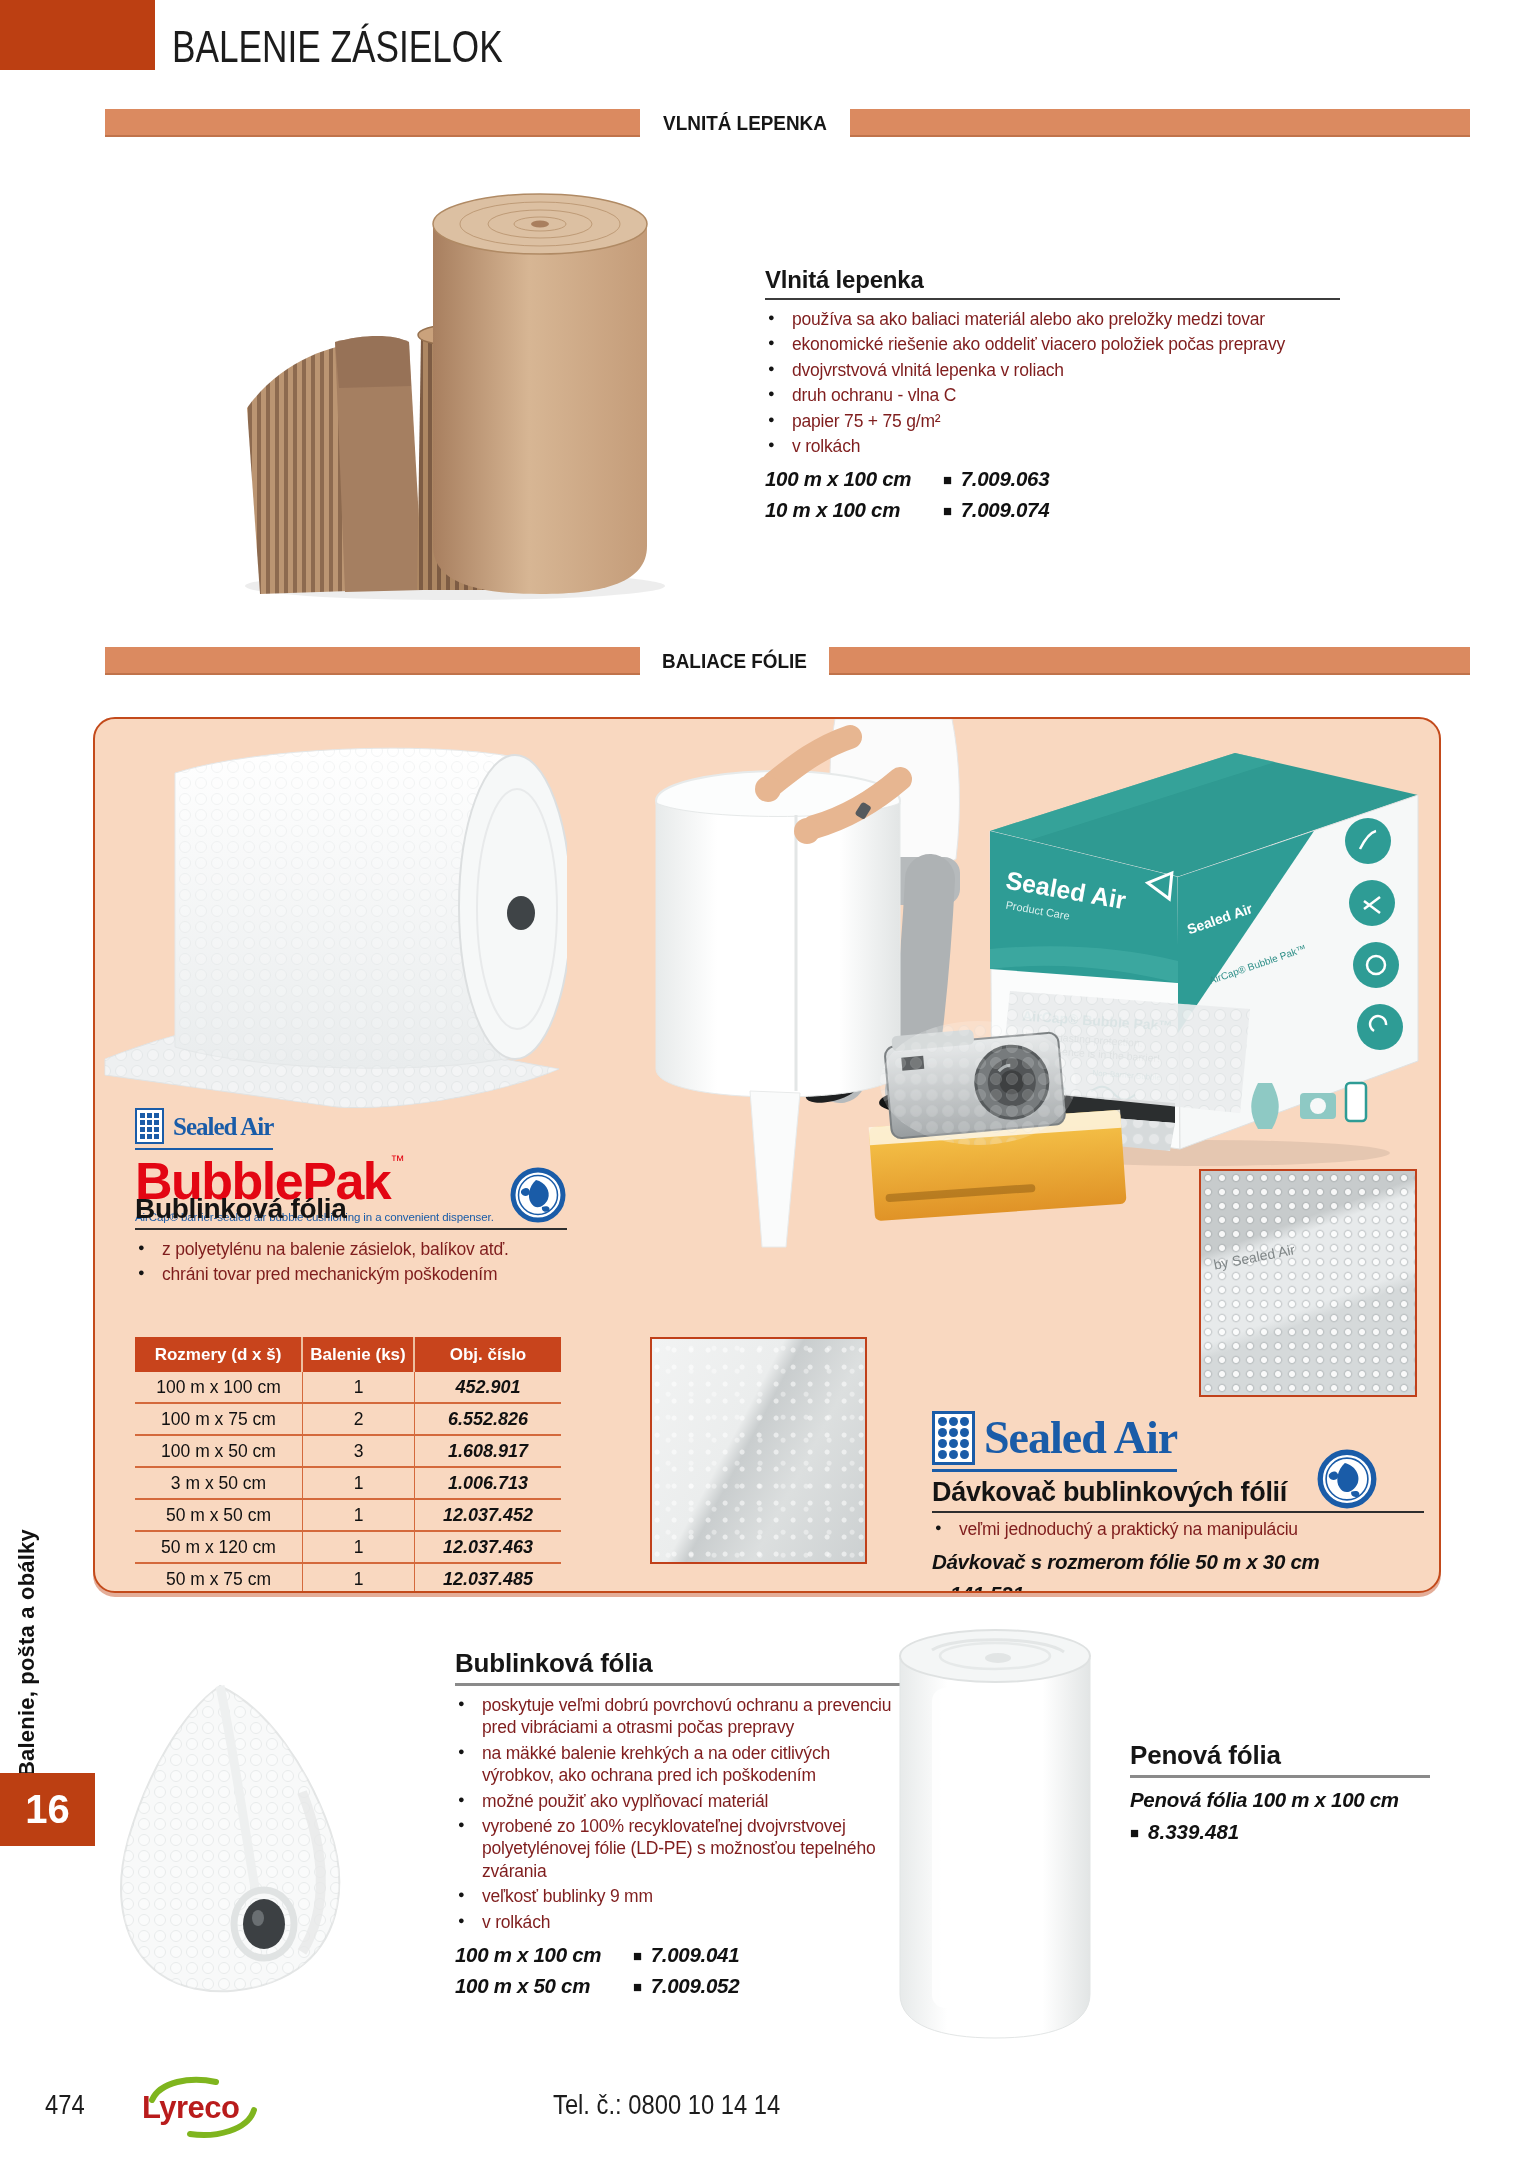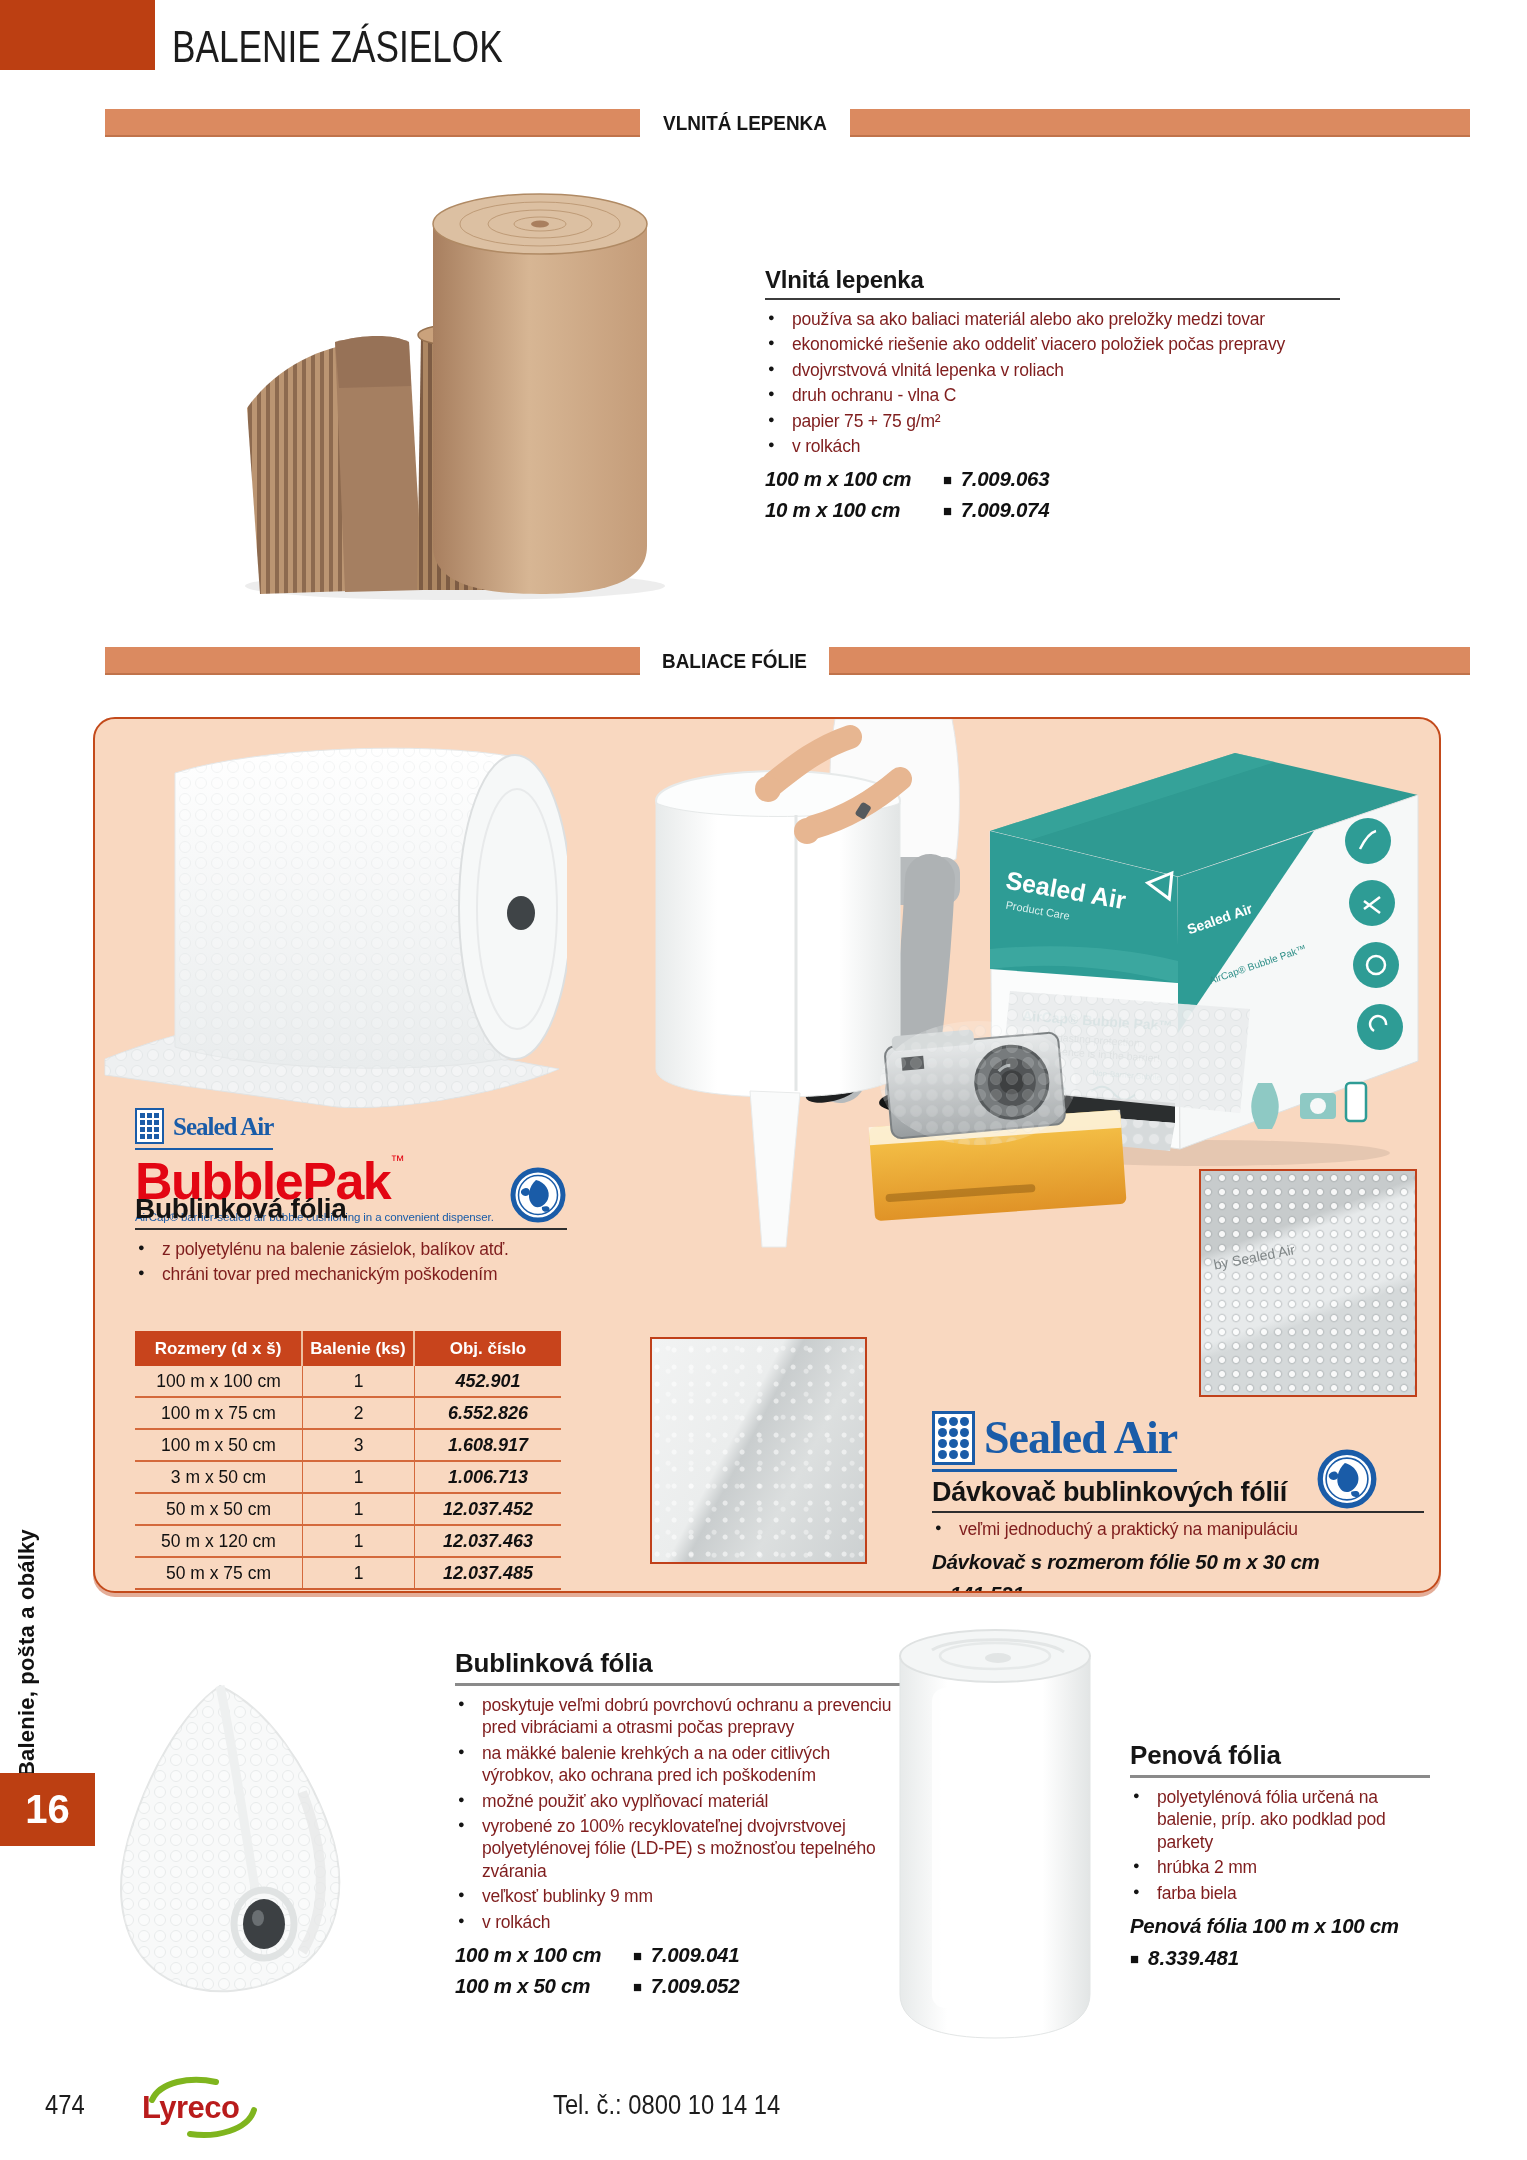--- a/index.html
+++ b/index.html
@@ -56,21 +56,21 @@
   .bp-tm{font-size:14px;color:#E30613;vertical-align:top;position:relative;top:-2px;}
   .bp-tag{font-size:11.5px;color:#1A5CA8;margin-top:2px;letter-spacing:-.1px;}
 
   
   .panel-h{font-size:28px;font-weight:bold;color:#141414;letter-spacing:-.3px;
     border-bottom:2.5px solid #2e2e2e;padding-bottom:3px;}
 
   
   .ptable{left:40px;top:612px;width:426px;border-bottom:2px solid #cf5f33;}
   .trow{display:grid;grid-template-columns:168px 112px 146px;}
-  .trow.head{background:#C8441C;color:#fff;font-weight:bold;}
+  .trow.head{background:#C8441C;color:#fff;font-weight:bold;margin-top:6px;}
   .trow.head .tc{height:35px;font-size:17px;border-right:2px solid #edbf9f;}
   .trow.head .tc:last-child{border-right:none;}
   .tc{display:flex;align-items:center;justify-content:center;height:30px;font-size:17.5px;
     border-right:1.5px solid #d4693c;}
   .trow:not(.head) .tc{border-bottom:2px solid #d4693c;}
   .trow:not(.head) .tc:last-child{border-right:none;}
   .trow:not(.head):last-child .tc{border-bottom:none;}
   .tc.obj{font-weight:bold;font-style:italic;font-size:18px;}
 
   
@@ -465,25 +465,20 @@
     <path d="M28,60 L28,396 C28,428 70,440 123,440 C176,440 218,428 218,396 L218,60 Z" fill="url(#gWhiteRollH)" stroke="#e2e5e5"></path>
     <ellipse cx="123" cy="58" rx="95" ry="26" fill="#f4f6f6" stroke="#dfe2e2" stroke-width="2"></ellipse>
     <ellipse cx="123" cy="58" rx="55" ry="13" fill="none" stroke="#e6e9e9" stroke-width="2.5"></ellipse>
     <path d="M60,52 C80,38 170,38 192,54" stroke="#e3e6e6" stroke-width="3" fill="none"></path>
     <ellipse cx="126" cy="60" rx="13" ry="5" fill="#e2e5e5"></ellipse>
     <rect x="60" y="90" width="26" height="320" rx="13" fill="#ffffff" opacity=".8"></rect>
   </svg>
 
   <div class="abs pblock graytitle" style="left:1130px;top:1740px;width:300px;">
     <h3>Penová fólia</h3>
-    <ul class="bullets">
-      <li>polyetylénová fólia určená na balenie, príp. ako podklad pod parkety</li>
-      <li>hrúbka 2 mm</li>
-      <li>farba biela</li>
-    </ul>
     <div class="variant-single">Penová fólia 100 m x 100 cm</div>
     <div class="code-line">8.339.481</div>
   </div>
 
   <div class="abs side-label">Balenie, pošta a obálky</div>
   <div class="abs side-tab">16</div>
 
   <div class="abs page-num">474</div>
   <div class="abs lyreco">
     <svg width="130" height="68" viewBox="0 0 130 68" style="position:absolute;left:0;top:0;">

